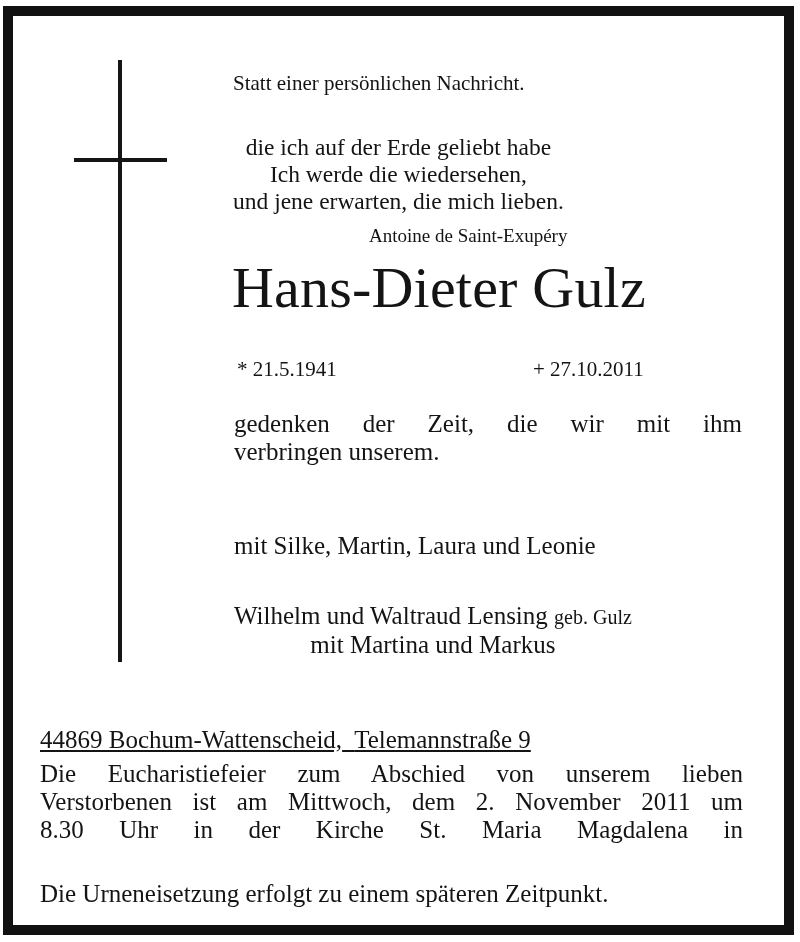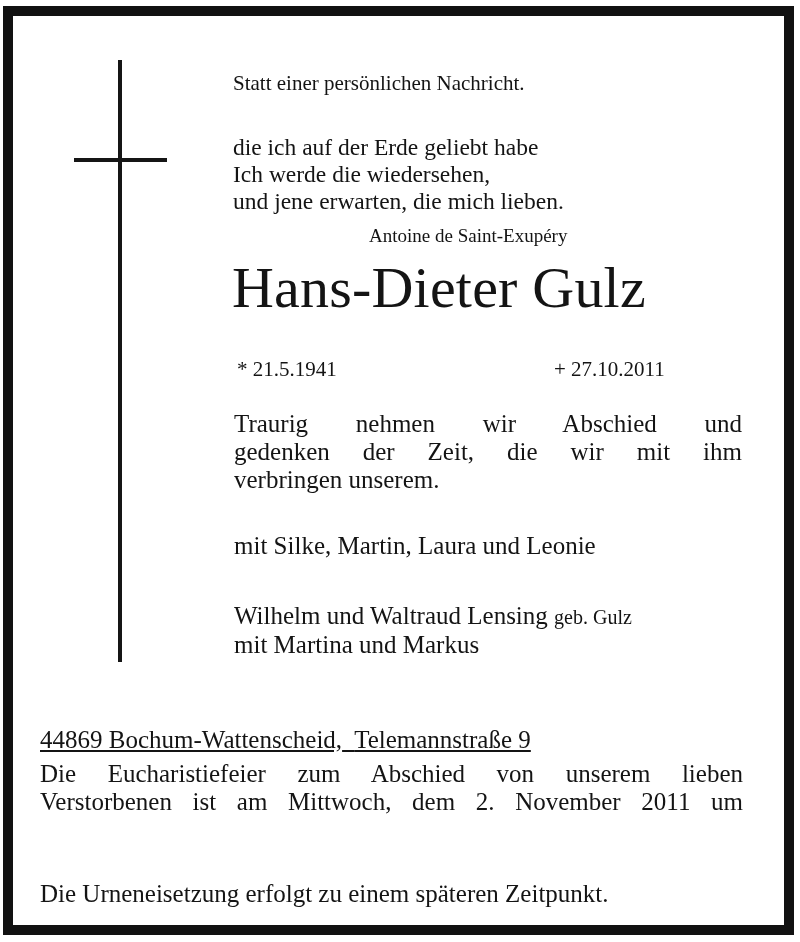--- a/index.html
+++ b/index.html
@@ -1,21 +1,21 @@
 <!DOCTYPE html>
 <html><head>
   <meta charset="utf-8">
   <style>
     html, body { margin: 0; padding: 0; background: #ffffff; }
     body { width: 800px; height: 942px; position: relative; overflow: hidden; }
     .frame {
       position: absolute; left: 3px; top: 6px; width: 771px; height: 909px;
       border: 10px solid #111111; background: #ffffff;
     }
-    .serif { font-family: "Liberation Serif", "DejaVu Serif", serif; color: #141414; }
+    .serif { font-family: "Liberation Serif", "DejaVu Serif", serif; color: #141414; text-align: center; }
     .abs { position: absolute; white-space: nowrap; }
     .cross-v { position: absolute; left: 118px; top: 60px; width: 4px; height: 602px; background: #151515; }
     .cross-h { position: absolute; left: 74px; top: 158px; width: 93px; height: 4px; background: #151515; }
     .t20 { font-size: 21px; line-height: 26px; }
     .t23 { font-size: 23.5px; line-height: 27px; }
     .t19 { font-size: 19px; line-height: 24px; }
     .name { font-size: 58px; line-height: 64px; letter-spacing: 0.2px; }
     .t24 { font-size: 25px; line-height: 28px; }
     .justify { white-space: normal; text-align: justify; text-align-last: left; }
     .justify .ln { display: block; text-align: justify; text-align-last: justify; }
@@ -35,24 +35,23 @@
 <div class="abs serif t23" style="left:233px; top:134px;">
   <div>die ich auf der Erde geliebt habe</div>
   <div>Ich werde die wiedersehen,</div>
   <div>und jene erwarten, die mich lieben.</div>
 </div>
 <div class="abs serif t19" style="left:369px; top:224px;">Antoine de Saint-Exupéry</div>
 
 <div class="abs serif name" style="left:232px; top:256px;">Hans-Dieter Gulz</div>
 
 <div class="abs serif t20" style="left:237px; top:356px;">* 21.5.1941</div>
-<div class="abs serif t20" style="left:533px; top:356px;margin-left:21px;">+ 27.10.2011</div>
+<div class="abs serif t20" style="left:533px; top:356px;">+ 27.10.2011</div>
 
 <div class="abs serif t24 justify" style="left:234px; top:410px; width:508px;">
-  <span class="ln">Traurig nehmen wir Abschied und</span>
   <span class="ln">gedenken der Zeit, die wir mit ihm</span>
   <span class="ln last">verbringen unserem.</span>
 </div>
 
 <div class="abs serif t24" style="left:234px; top:532px;">
   <div>mit Silke, Martin, Laura und Leonie</div>
 </div>
 
 <div class="abs serif t24" style="left:234px; top:602px;">
   <div>
@@ -63,15 +62,16 @@
 </div>
 
 <div class="abs serif t24" style="left:40px; top:726px;text-decoration:underline;">
   <span>44869 Bochum-Wattenscheid,</span>&nbsp;
   <span>Telemannstraße 9</span>
 </div>
 
 <div class="abs serif t24 justify" style="left:40px; top:760px; width:703px;">
   <span class="ln">Die Eucharistiefeier zum Abschied von unserem lieben</span>
   <span class="ln">Verstorbenen ist am Mittwoch, dem 2. November 2011 um</span>
+  <span class="ln">8.30 Uhr in der Kirche St. Maria Magdalena in</span>
 </div>
 
 <div class="abs serif t24" style="left:40px; top:880px;">Die Urneneisetzung erfolgt zu einem späteren Zeitpunkt.</div>
 
 </body></html>

